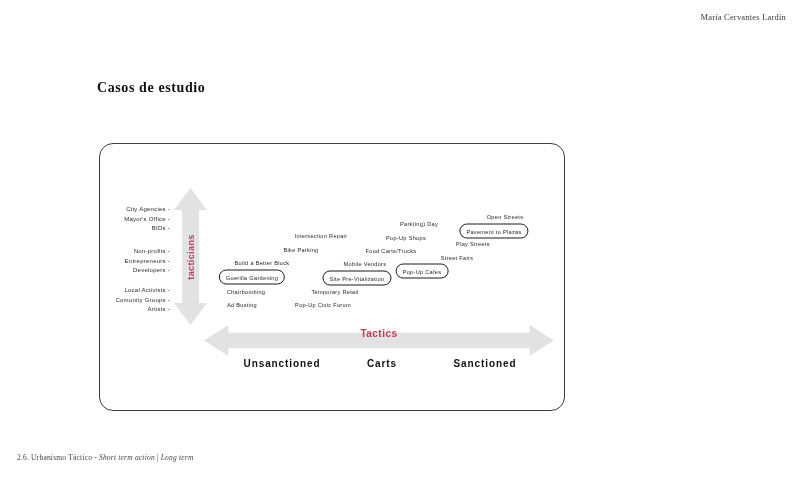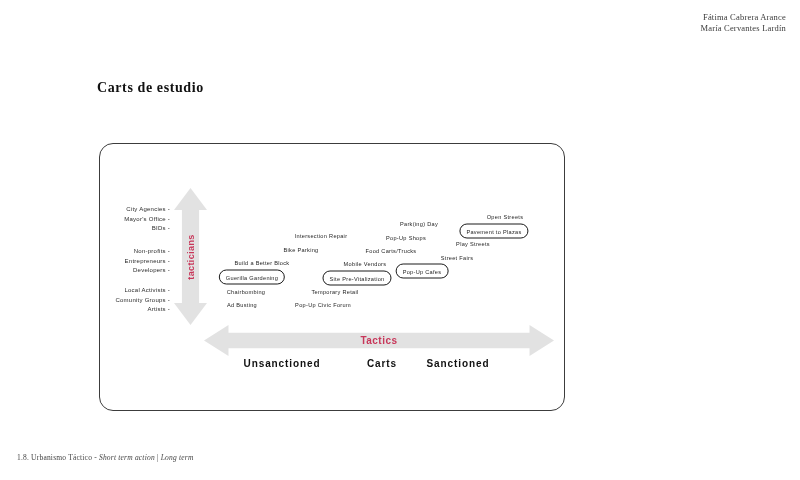--- a/index.html
+++ b/index.html
@@ -91,21 +91,21 @@
     left: 204px;
     top: 325px;
     width: 350px;
     height: 31px;
     background: #e2e2e2;
     clip-path: polygon(0% 50%, 7% 0%, 7% 25%, 93% 25%, 93% 0%, 100% 50%, 93% 100%, 93% 75%, 7% 75%, 7% 100%);
   }
   #tactics-label {
     position: absolute;
     left: 204px;
-    top: 325px;
+    top: 318px;
     width: 350px;
     height: 31px;
     display: flex;
     align-items: center;
     justify-content: center;
     pointer-events: none;
     text-align: center;
   }
   #tactics-label span {
     font-size: 10px;
@@ -173,25 +173,24 @@
     color: #444;
     letter-spacing: .2px;
     white-space: nowrap;
   }
   #slide-footer .ital { font-style: italic; }
 </style>
 </head>
 <body>
 
 <div id="slide-header">
-  <div>Fátima Cabrera Arance</div>
   <div>María Cervantes Lardín</div>
 </div>
 
-<div id="page-title">Carts de estudio</div>
+<div id="page-title">Casos de estudio</div>
 
 <div id="diagram-panel"></div>
 
 <div id="tacticians-arrow"></div>
 <div id="tacticians-label">
   <span>tacticians</span>
 </div>
 
 <div id="actor-col">
     <div class="actor-group" style="top: 0px;">
@@ -210,26 +209,26 @@
       <div>Artists -</div>
     </div>
   </div>
 
 <div id="tactics-arrow"></div>
 <div id="tactics-label">
   <span>Tactics</span>
 </div>
 
 <div id="slide-footer">
-  <span>1.8. Urbanismo Táctico - </span><span class="ital">Short term action</span><span> | </span><span class="ital">Long term</span>
+  <span>2.6. Urbanismo Táctico - </span><span class="ital">Short term action</span><span> | </span><span class="ital">Long term</span>
 </div>
 
 <div class="axis-cat" style="left: 278px; transform: translateX(-50%);">Unsanctioned</div>
 <div class="axis-cat" style="left: 378px; transform: translateX(-50%);">Carts</div>
-<div class="axis-cat" style="left: 454px; transform: translateX(-50%);">Sanctioned</div>
+<div class="axis-cat" style="left: 481px; transform: translateX(-50%);">Sanctioned</div>
 <div class="tactic" style="left: 505px; top: 217px;">Open Streets</div>
 <div class="tactic boxed" style="left: 494px; top: 231px;">Pavement to Plazas</div>
 <div class="tactic" style="left: 419px; top: 224px;">Park(ing) Day</div>
 <div class="tactic" style="left: 473px; top: 244px;">Play Streets</div>
 <div class="tactic" style="left: 406px; top: 238px;">Pop-Up Shops</div>
 <div class="tactic" style="left: 321px; top: 236px;">Intersection Repair</div>
 <div class="tactic" style="left: 301px; top: 250px;">Bike Parking</div>
 <div class="tactic" style="left: 391px; top: 251px;">Food Carts/Trucks</div>
 <div class="tactic" style="left: 457px; top: 258px;">Street Fairs</div>
 <div class="tactic" style="left: 262px; top: 263px;">Build a Better Block</div>

